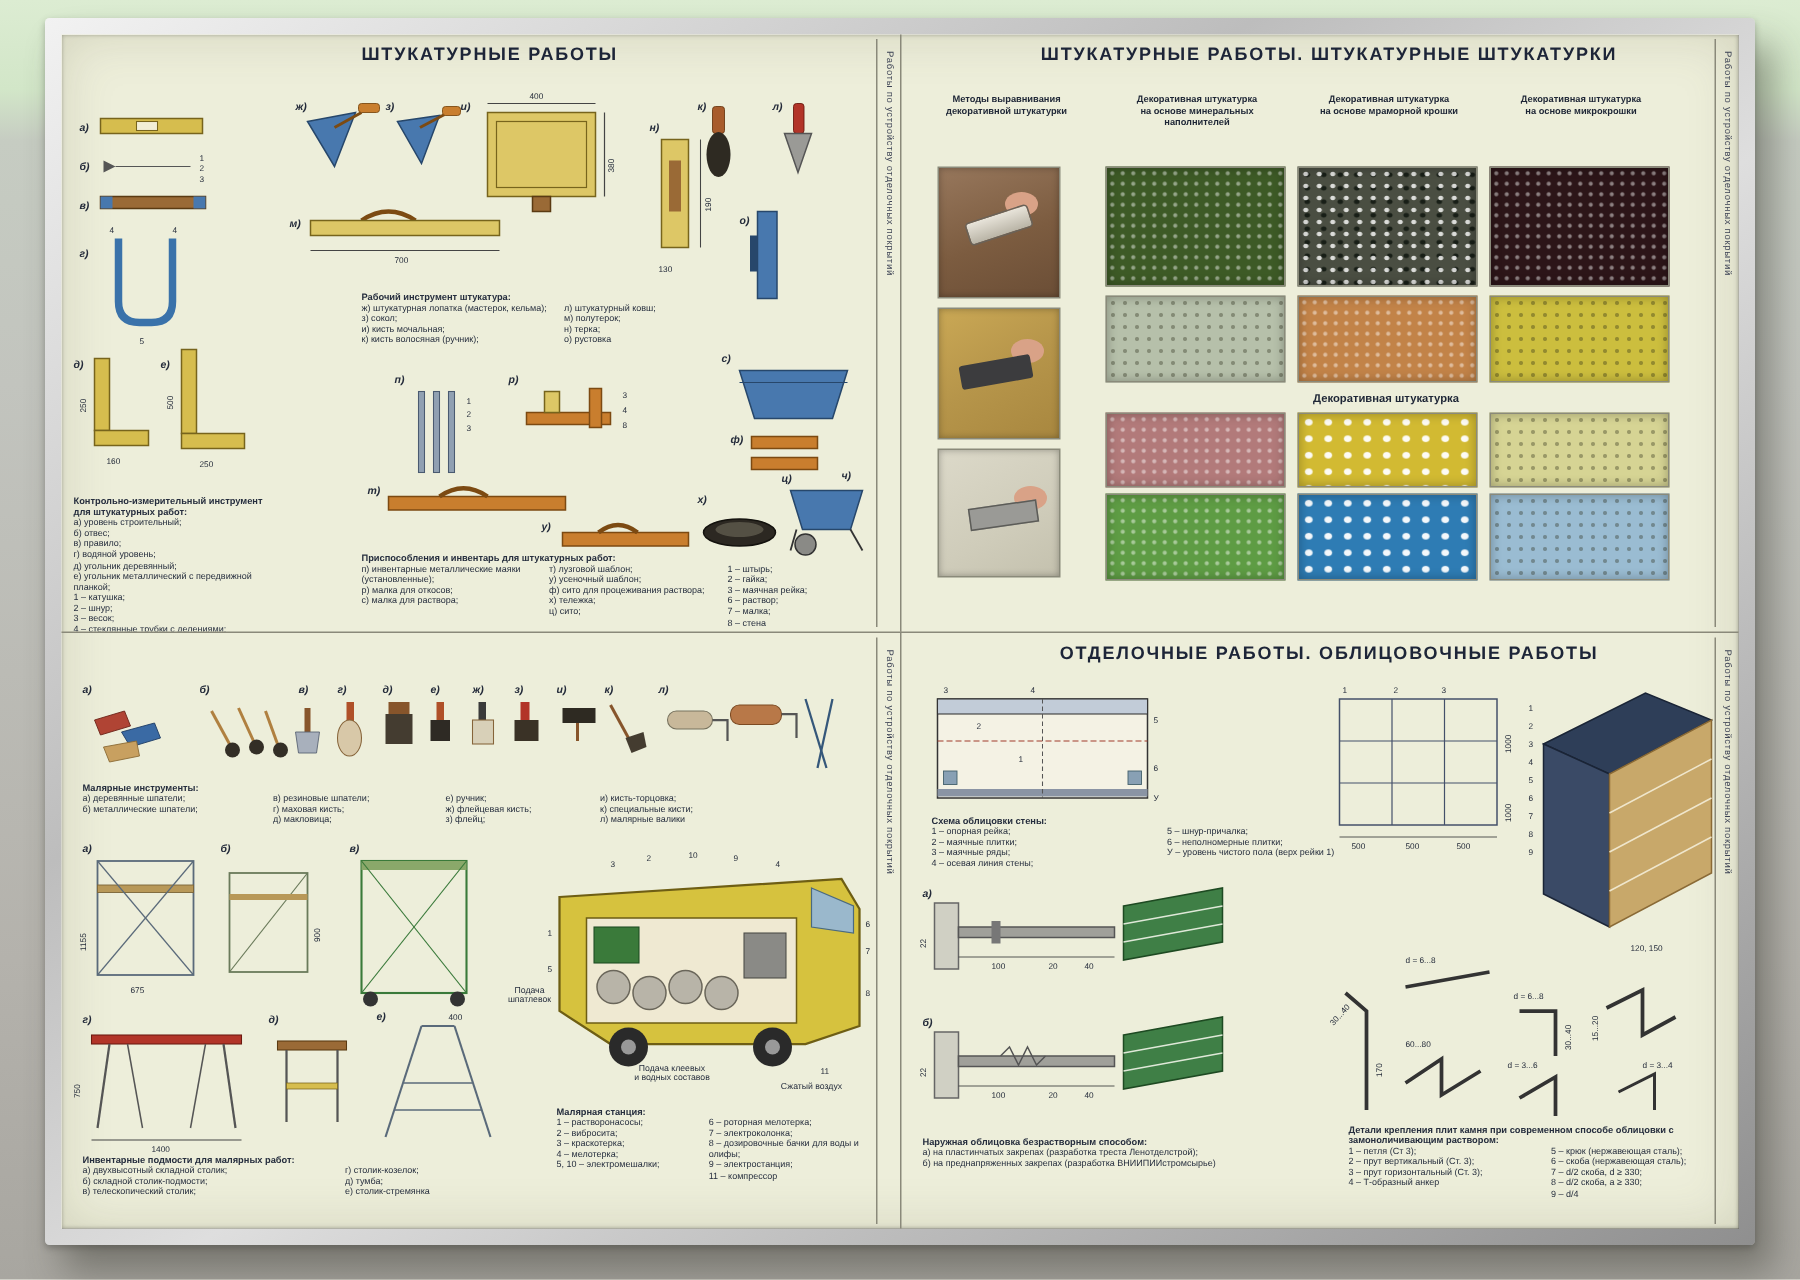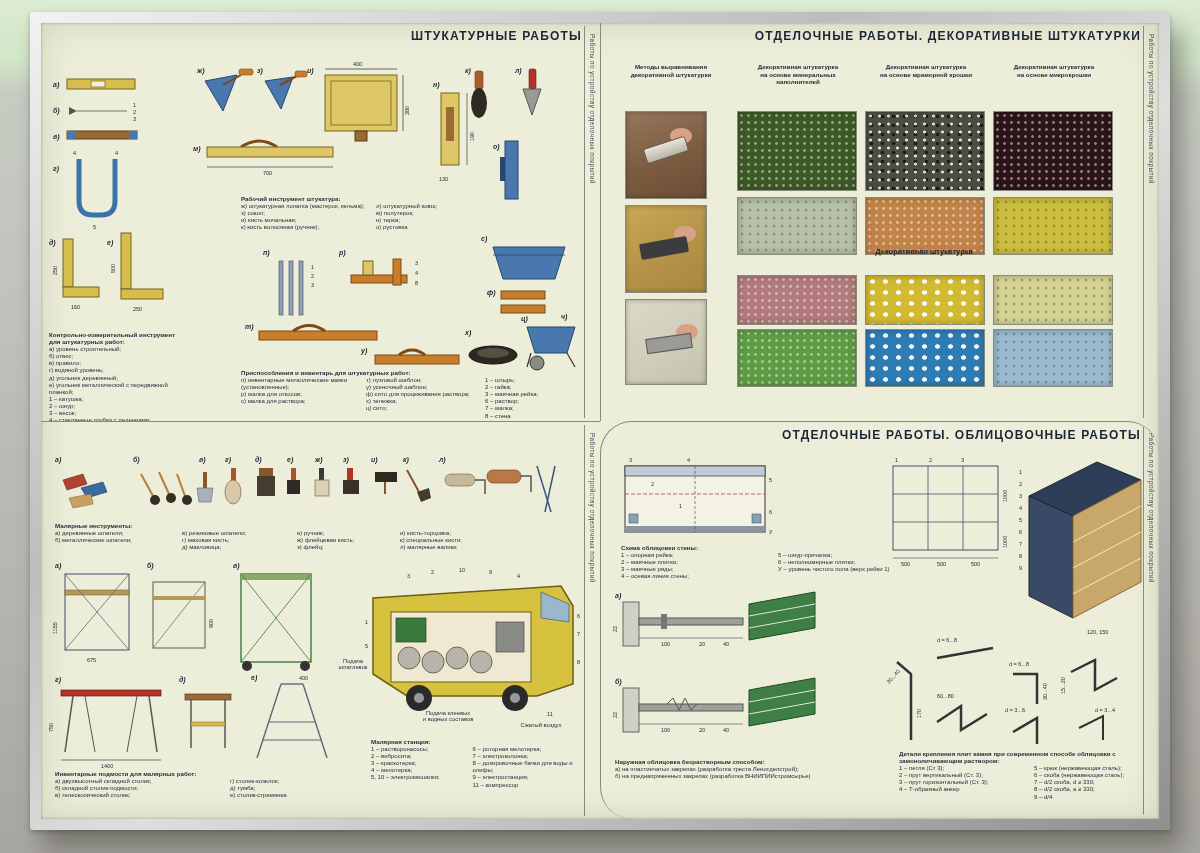--- a/index.html
+++ b/index.html
@@ -15,22 +15,22 @@
     box-shadow:12px 18px 24px rgba(60,60,52,.45),0 2px 5px rgba(0,0,0,.25);
   }
   .frame-inner{
     width:100%;height:100%;position:relative;background:#edeeda;
     box-shadow:inset 0 0 34px rgba(90,88,56,.18),inset 0 0 3px rgba(0,0,0,.35);
   }
   .quad{position:absolute;width:559px;height:398px;box-sizing:border-box;overflow:hidden;}
   #q1{left:0;top:0;}
   #q2{left:559px;top:0;border-left:1px solid #8a897a;}
   #q3{left:0;top:398px;border-top:1px solid #8a897a;}
-  #q4{left:559px;top:398px;border-top:1px solid #8a897a;border-left:1px solid #8a897a;border-radius:32px;}
-  .qtitle{position:absolute;top:6px;left:0;right:18px;text-align:right;font-weight:bold;
+  #q4{left:559px;top:398px;border-top:1px solid #8a897a;border-left:1px solid #8a897a;}
+  .qtitle{position:absolute;top:6px;left:0;right:18px;text-align:center;font-weight:bold;
     font-size:12px;letter-spacing:1.2px;color:#1d2538;padding-left:30px;}
   .strip{position:absolute;right:0;top:3px;bottom:3px;width:16px;border-left:1px solid #8a897a;
     display:flex;justify-content:center;align-items:flex-start;padding-top:8px;box-sizing:border-box;}
   .strip span{writing-mode:vertical-rl;font-size:6.3px;letter-spacing:.5px;color:#3c4254;}
   .dwg{position:absolute;left:0;top:0;}
   svg text{font-family:"Liberation Sans",sans-serif;fill:#242b3a;}
   .lt{font-size:7px;font-style:italic;font-weight:bold;}
   .dm{font-size:5.5px;}
   .nm{font-size:5.5px;}
   .leg{position:absolute;color:#262e3e;}
@@ -259,21 +259,21 @@
 7 – малка;
 8 – стена</div>
       </div>
     </div>
     <div class="strip">
       <span>Работы по устройству отделочных покрытий</span>
     </div>
   </div>
 
   <div class="quad" id="q2">
-    <div class="qtitle">ОТДЕЛОЧНЫЕ РАБОТЫ. ДЕКОРАТИВНЫЕ ШТУКАТУРКИ</div>
+    <div class="qtitle">ШТУКАТУРНЫЕ РАБОТЫ. ШТУКАТУРНЫЕ ШТУКАТУРКИ</div>
     <div class="colhd" style="left:14px;top:40px;width:112px;">Методы выравнивания
 декоративной штукатурки</div>
     <div class="colhd" style="left:136px;top:40px;width:122px;">Декоративная штукатурка
 на основе минеральных
 наполнителей</div>
     <div class="colhd" style="left:264px;top:40px;width:122px;">Декоративная штукатурка
 на основе мраморной крошки</div>
     <div class="colhd" style="left:392px;top:40px;width:122px;">Декоративная штукатурка
 на основе микрокрошки</div>
 
@@ -290,21 +290,21 @@
       <div class="ph-tool"></div>
     </div>
 
     <div class="sw dots-light" style="left: 136px; top: 88px; height: 78px; background-color: rgb(61, 90, 38);"></div>
     <div class="sw granite" style="left: 264px; top: 88px; height: 78px; background-color: rgb(74, 78, 66);"></div>
     <div class="sw dots-light" style="left: 392px; top: 88px; height: 78px; background-color: rgb(44, 21, 24);"></div>
     <div class="sw dots-dark" style="left: 136px; top: 174px; height: 56px; background-color: rgb(182, 192, 170);"></div>
     <div class="sw dots-light" style="left: 264px; top: 174px; height: 56px; background-color: rgb(194, 131, 72);"></div>
     <div class="sw dots-dark" style="left: 392px; top: 174px; height: 56px; background-color: rgb(204, 190, 62);"></div>
 
-    <div class="midlbl" style="left:136px;top:224px;width:374px;">Декоративная штукатурка</div>
+    <div class="midlbl" style="left:136px;top:238px;width:374px;">Декоративная штукатурка</div>
 
     <div class="sw dots-light" style="left: 136px; top: 252px; height: 48px; background-color: rgb(178, 122, 122);"></div>
     <div class="sw chips-white" style="left: 264px; top: 252px; height: 48px; background-color: rgb(210, 186, 50);"></div>
     <div class="sw dots-dark" style="left: 392px; top: 252px; height: 48px; background-color: rgb(214, 212, 148);"></div>
     <div class="sw dots-light" style="left: 136px; top: 306px; height: 56px; background-color: rgb(94, 156, 68);"></div>
     <div class="sw chips-white" style="left: 264px; top: 306px; height: 56px; background-color: rgb(46, 124, 180);"></div>
     <div class="sw dots-dark" style="left: 392px; top: 306px; height: 56px; background-color: rgb(154, 188, 210);"></div>
 
     <div class="strip">
       <span>Работы по устройству отделочных покрытий</span>

